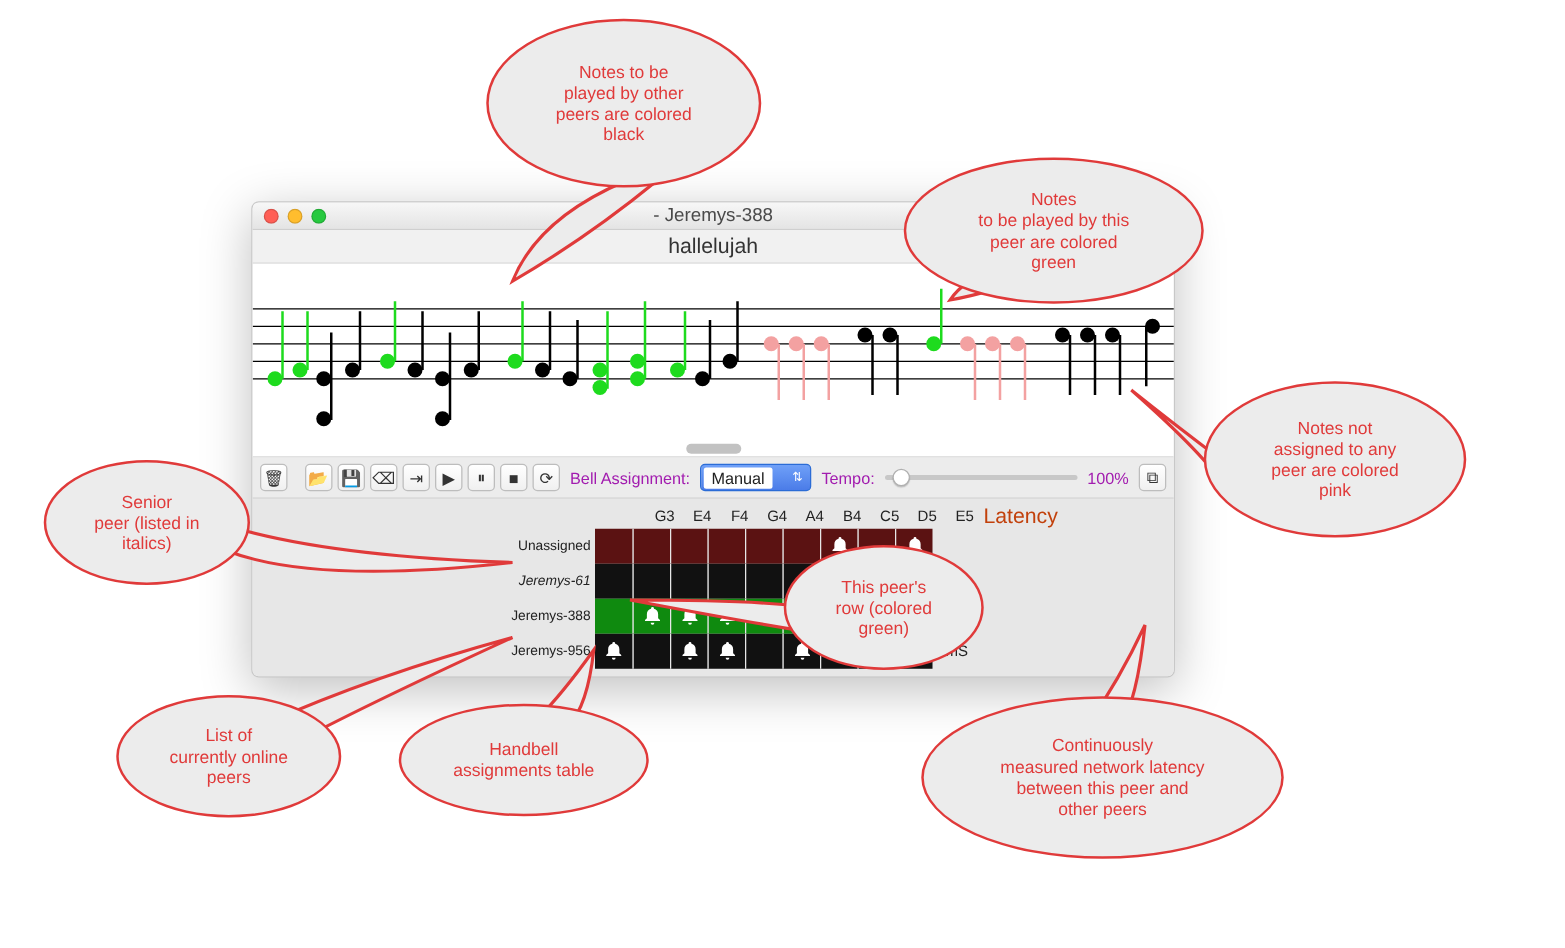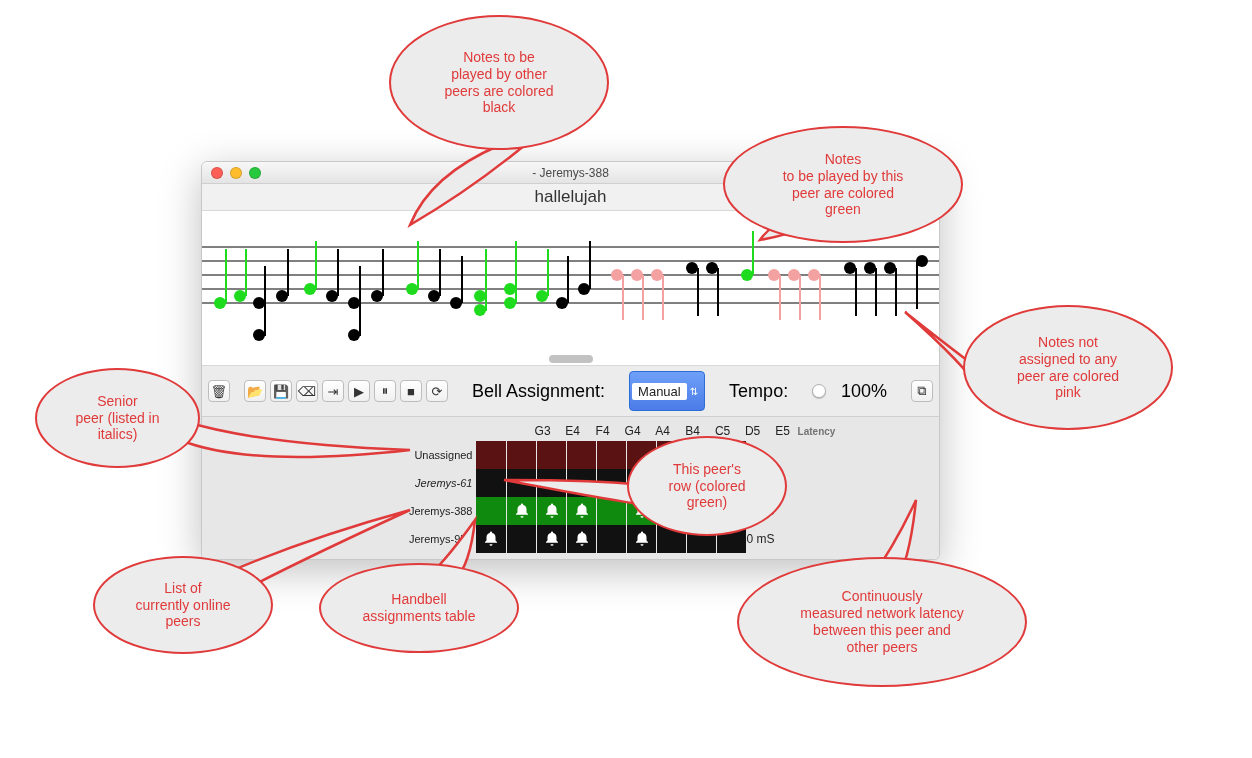--- a/index.html
+++ b/index.html
@@ -26,21 +26,21 @@
     height: 22px;
     display: flex;
     align-items: center;
     position: relative;
     background: linear-gradient(#f7f7f7,#e4e4e4);
     border-bottom: 1px solid #cfcfcf;
   }
   .traffic { display:flex; gap:7px; margin-left:9px; }
   .traffic .dot { width:12px; height:12px; border-radius:50%; border:0.5px solid rgba(0,0,0,0.15);}
   .dot.red{background:#ff5f56;} .dot.yellow{background:#ffbd2e;} .dot.green{background:#27c93f;}
-  .title-text { position:absolute; left:0; right:0; text-align:center; color:#4a4a4a; font-size:12px; }
+  .title-text { position:absolute; left:0; right:0; text-align:center; color:#4a4a4a; font-size:15px; }
   .subtitle-bar { text-align:center; font-size:17px; color:#333; padding:3px 0; background:#f1f1f1; border-bottom:1px solid #d8d8d8;}
   .score-area {
     background:#fff;
     height:155px;
     position:relative;
     border-bottom:1px solid #d8d8d8;
   }
   .toolbar {
     display:flex;
     align-items:center;
@@ -52,44 +52,44 @@
   .tbtn {
     width:22px;height:22px;
     display:flex;align-items:center;justify-content:center;
     border:1px solid #bdbdbd;
     border-radius:4px;
     background:linear-gradient(#fff,#f0f0f0);
     color:#333;
     font-size:13px;
     cursor:pointer;
   }
-  .tlabel { font-size:18px; color:#000000; margin:0 20px; }
+  .tlabel { font-size:13px; color:#a21caf; margin:0 4px; }
   .select {
-    height:40px; border-radius:4px;
+    height:22px; border-radius:4px;
     border:1px solid #2b6cd6;
     background:linear-gradient(#6fa0f8,#4b7ce8);
     color:#fff; display:flex; align-items:center;
-    padding:0 6px 0 8px; font-size:13px; gap:3px;
+    padding:0 6px 0 8px; font-size:13px; gap:16px;
   }
   .select .sel-txt{background:#fff;color:#222;border-radius:2px;padding:1px 6px;margin:-1px 0 -1px -6px;}
   .slider-wrap{ display:flex; align-items:center; gap:6px; flex:1; }
   .slider-track{ position:relative; height:4px; background:#c8c8c8; border-radius:2px; flex:1; }
   .slider-thumb{ position:absolute; top:-5px; left:4%; width:14px;height:14px;border-radius:50%;background:#fff;border:1px solid #b0b0b0;box-shadow:0 1px 1px rgba(0,0,0,0.2);}
   .grid-area {
     background:#e7e7e7;
     padding:4px 6px 6px 6px;
   }
   .grid-wrap{
     display:flex; flex-direction:column; align-items:center;
   }
   .col-headers{
     display:flex; margin-left:112px;
   }
   .col-headers .ch{ width:30px; text-align:center; font-size:12px; color:#222;}
-  .latency-header{ margin-left:auto; font-size:10px; color:#737373; padding-right:2px;font-weight:bold;}
+  .latency-header{ margin-left:auto; font-size:17px; color:#c2410c; padding-right:2px;}
   .row { display:flex; align-items:center; height:28px; }
   .row-label{ width:112px; text-align:right; padding-right:4px; font-size:11px; color:#222; }
   .row-label.italic{ font-style:italic; }
   .cells{ display:flex; }
   .cell{
     width:30px;height:28px;
     border-left:1px solid #e7e7e7;
     display:flex;align-items:center;justify-content:center;
     background:#111;
   }

